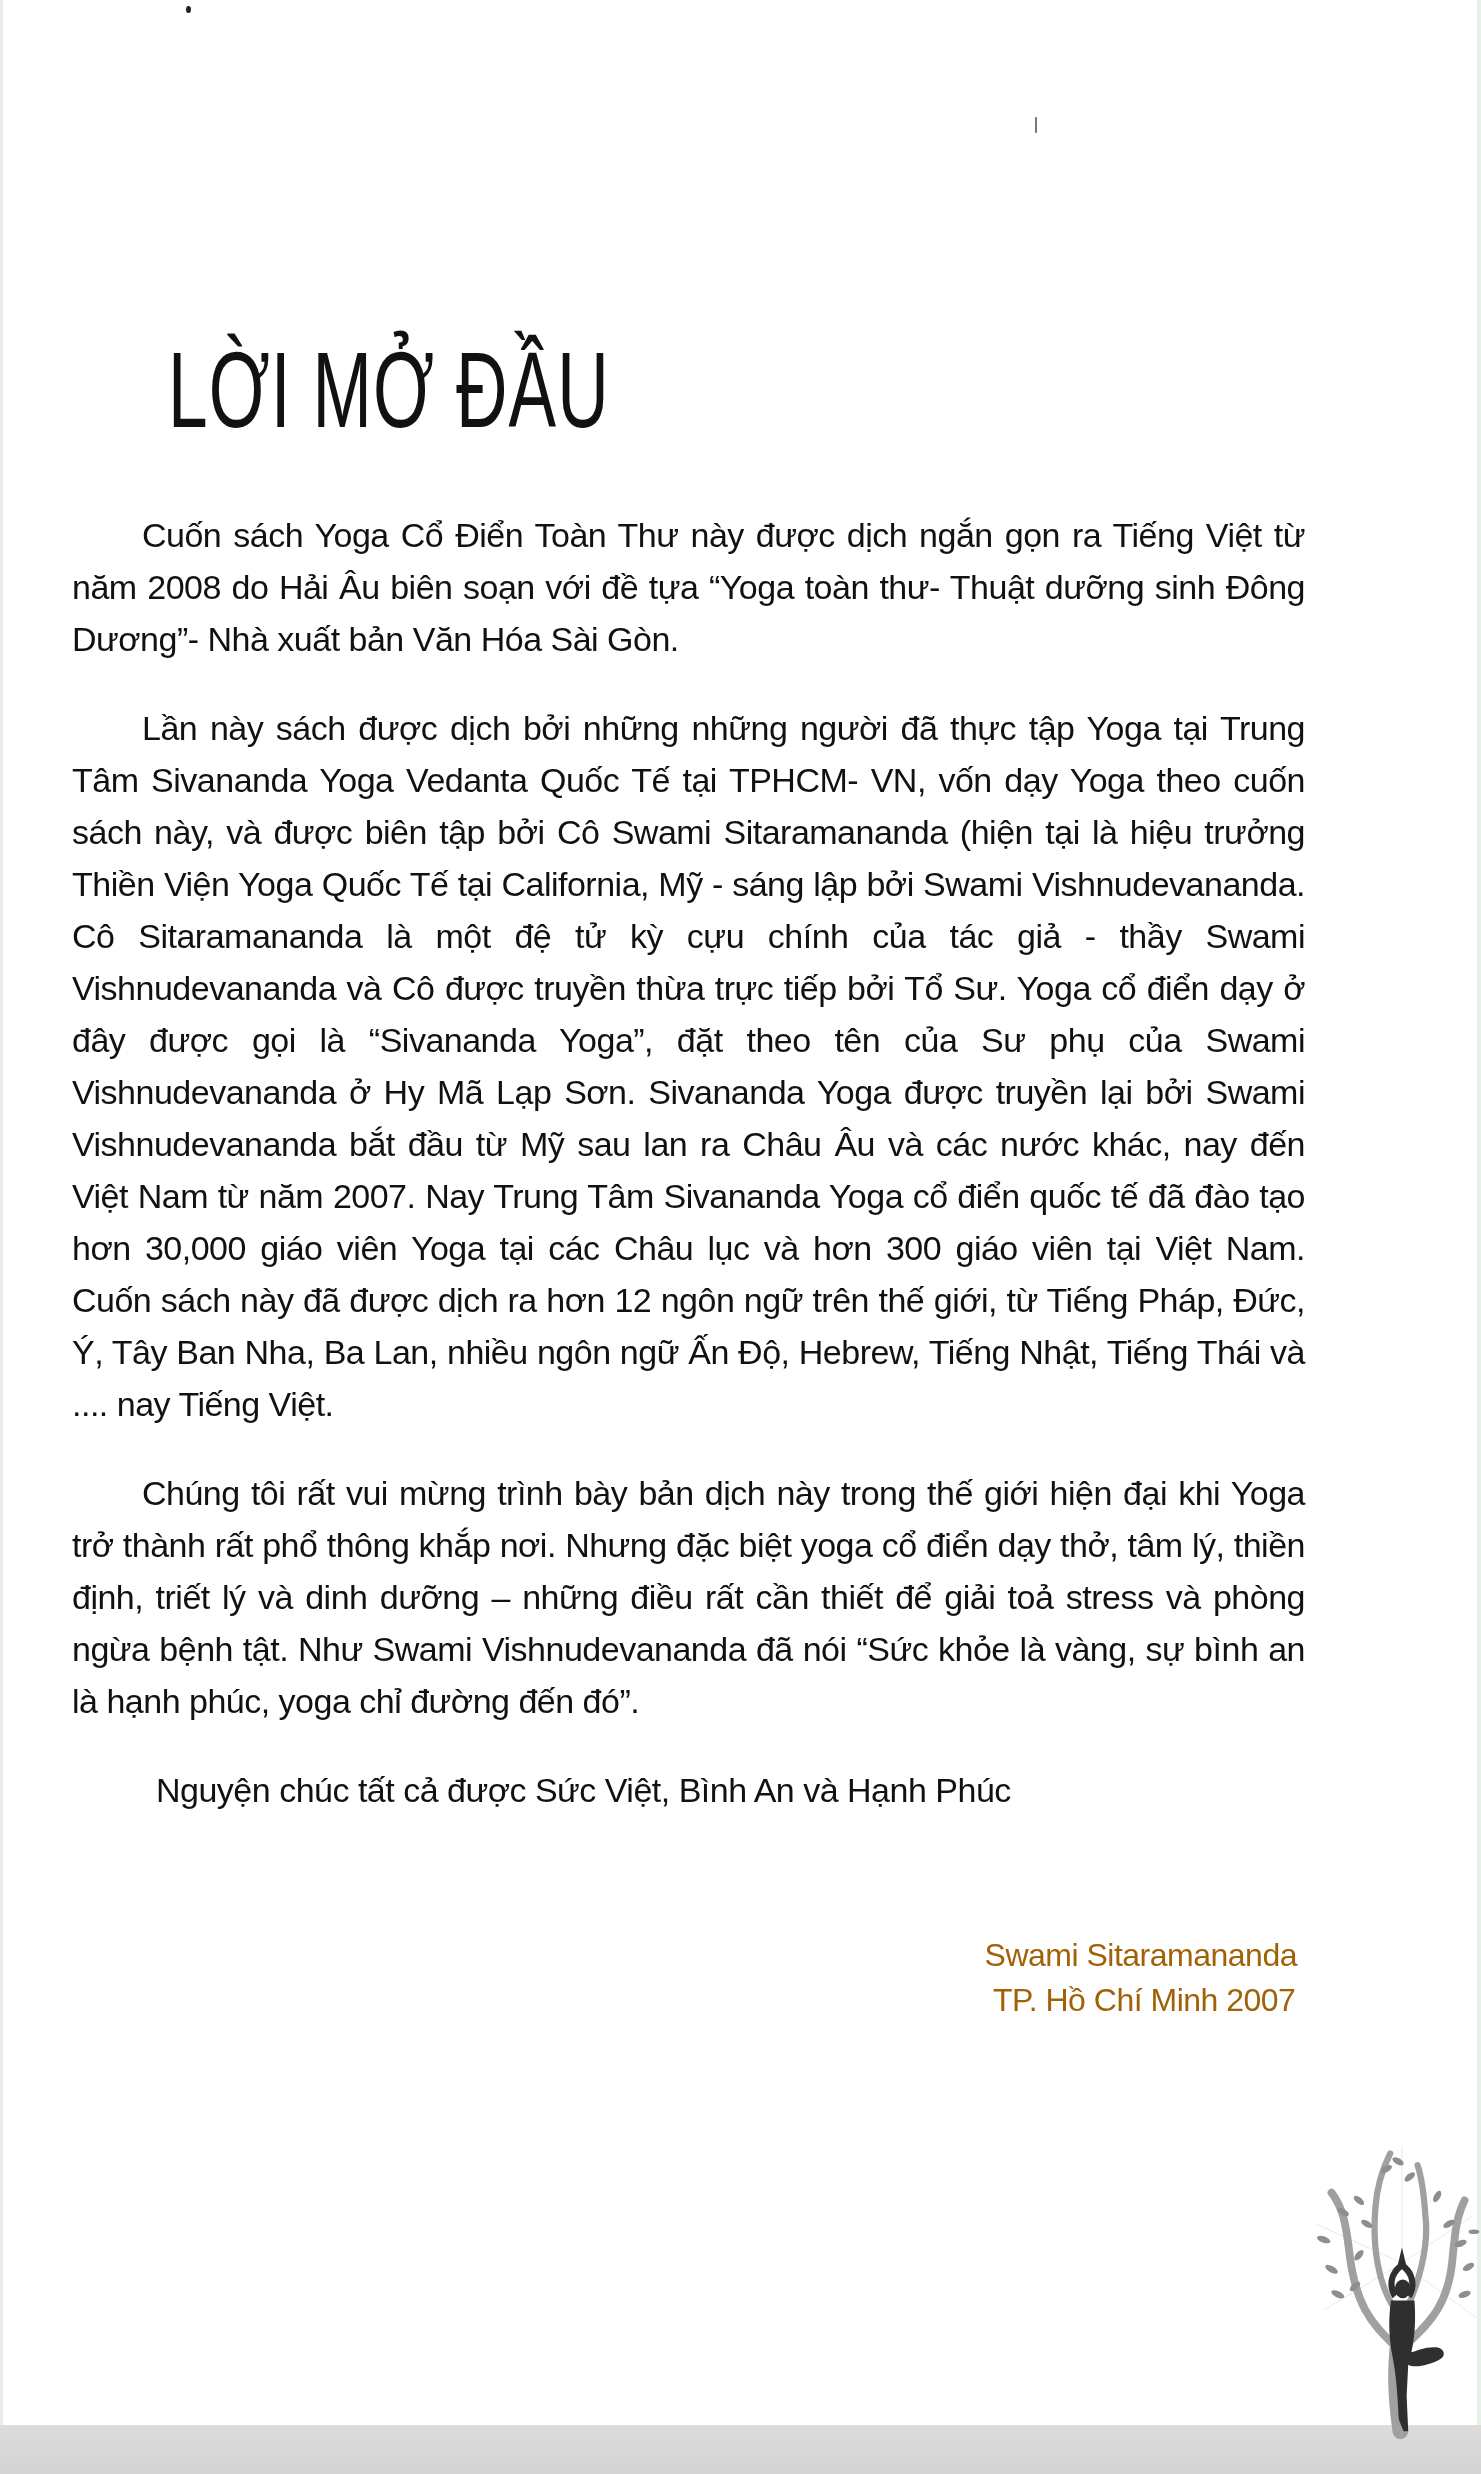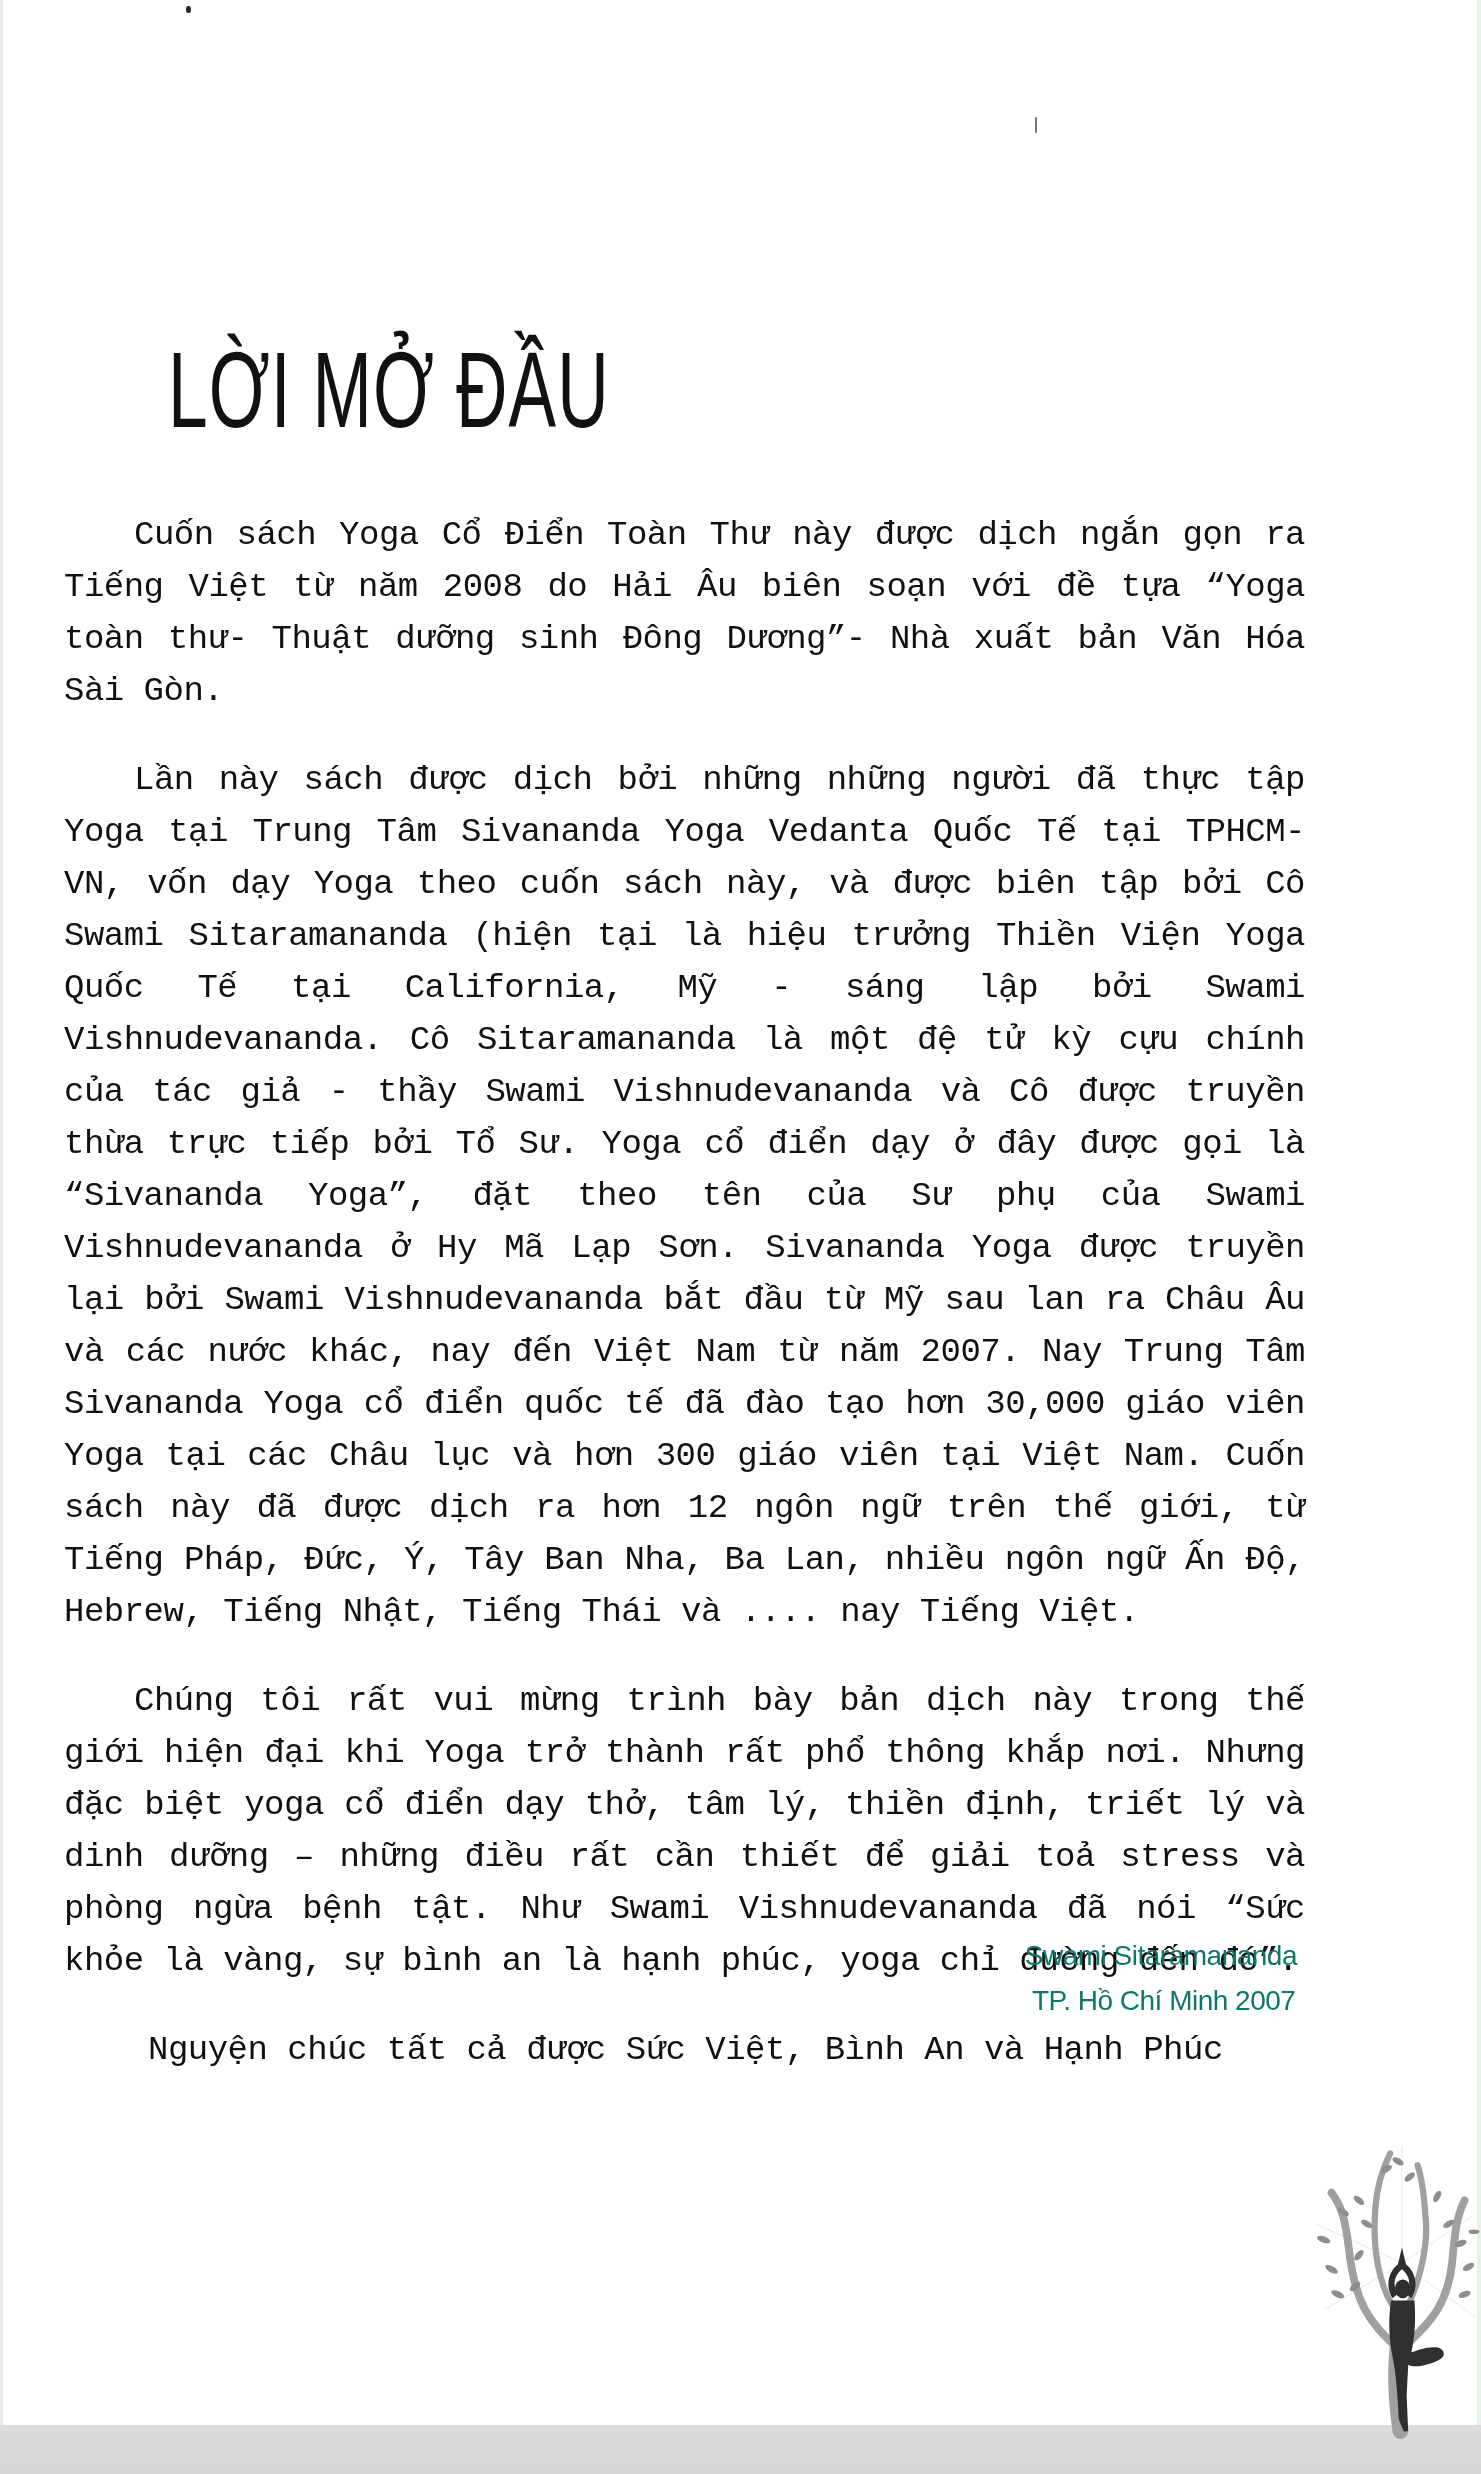--- a/index.html
+++ b/index.html
@@ -17,25 +17,25 @@
     font-size: 108px; line-height: 125px; font-weight: normal;
     letter-spacing: 1.6px; white-space: nowrap;
     transform-origin: left top; transform: scaleX(0.66);
     color: #111;
   }
   .body-text {
     position: absolute; left: 64px; width: 1241px; top: 509px;
     font-size: 34px; line-height: 52px; letter-spacing: -0.5px;
     text-align: justify; color: #111;
   }
-  .body-text p { margin: 0 0 37px 0; text-indent: 70px; font-family: Liberation Mono, monospace; }
+  .body-text p { margin: 0 0 37px 8px; text-indent: 70px; }
   .body-text p.closing { text-indent: 84px; }
   .signature {
     position: absolute; right: 185px; top: 1933px; width: 470px;
-    text-align: right; font-size: 28px; line-height: 45px; letter-spacing: -0.5px; color: #0f766e;
+    text-align: right; font-size: 32px; line-height: 45px; letter-spacing: -0.5px; color: #a16207;
   }
   .signature div { white-space: nowrap; }
   .ground {
     position: absolute; left: 0; top: 2425px; width: 1482px; height: 49px;
     background: linear-gradient(#dcdcdc, #d4d4d4);
   }
   .logo { position: absolute; left: 1300px; top: 2130px; width: 182px; height: 313px; }
 </style>
 </head>
 <body>

